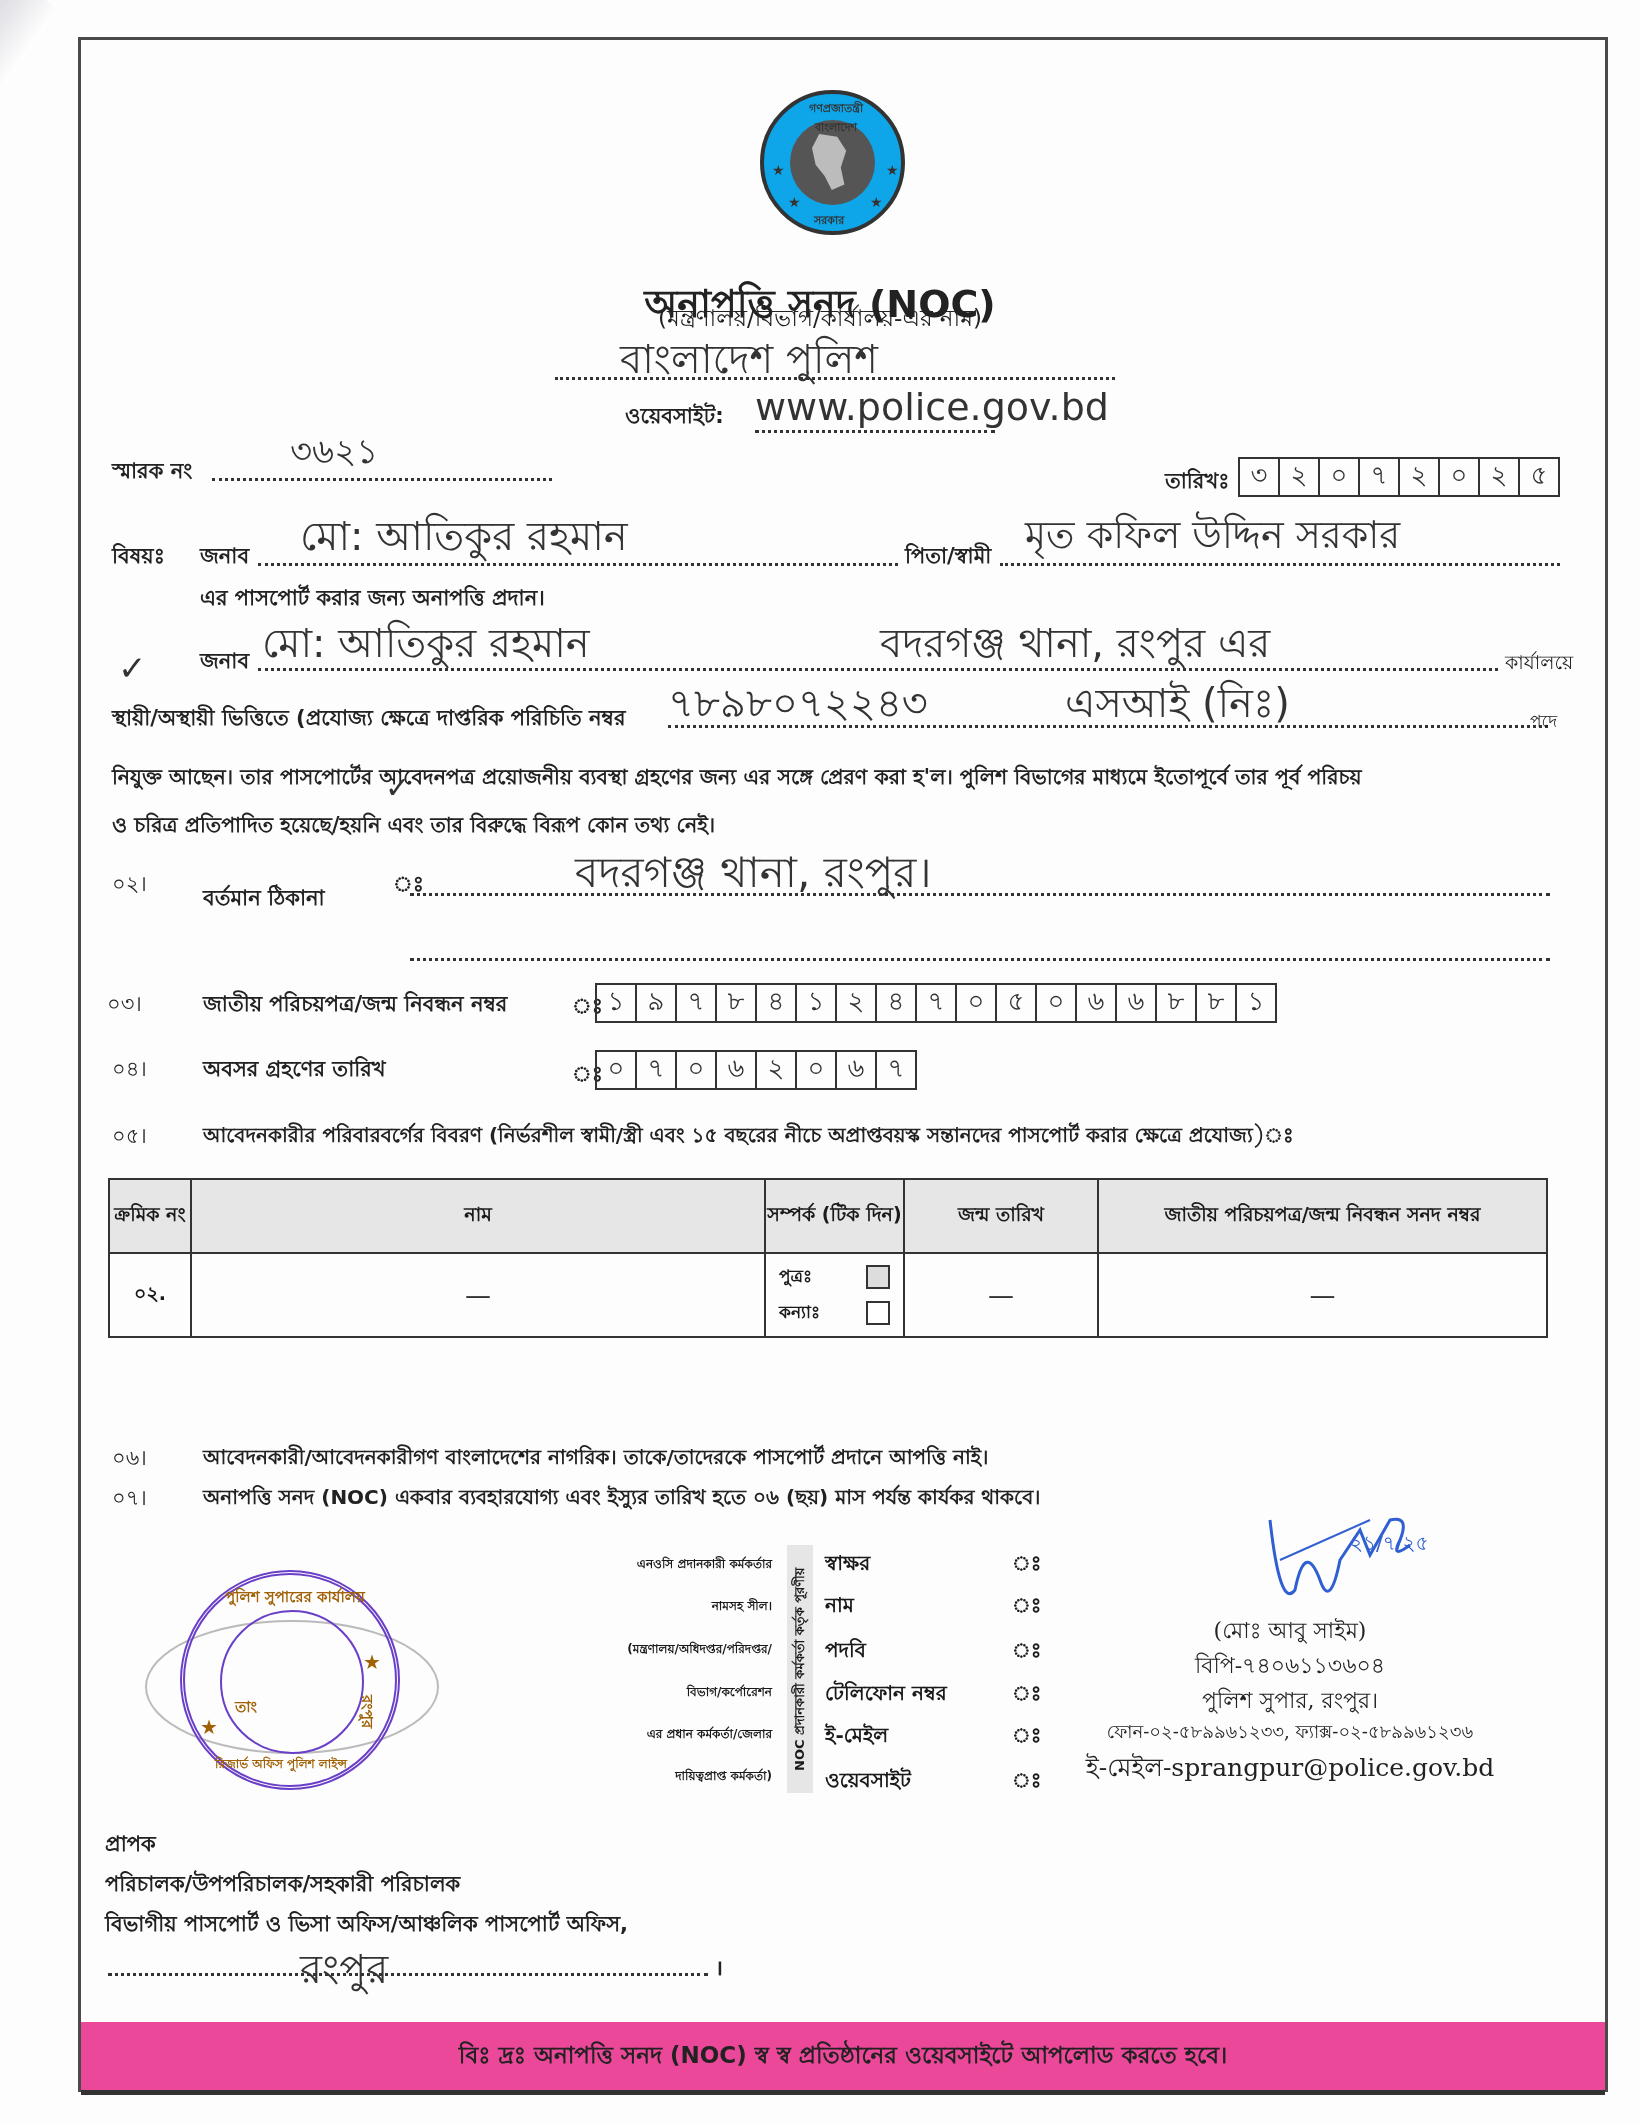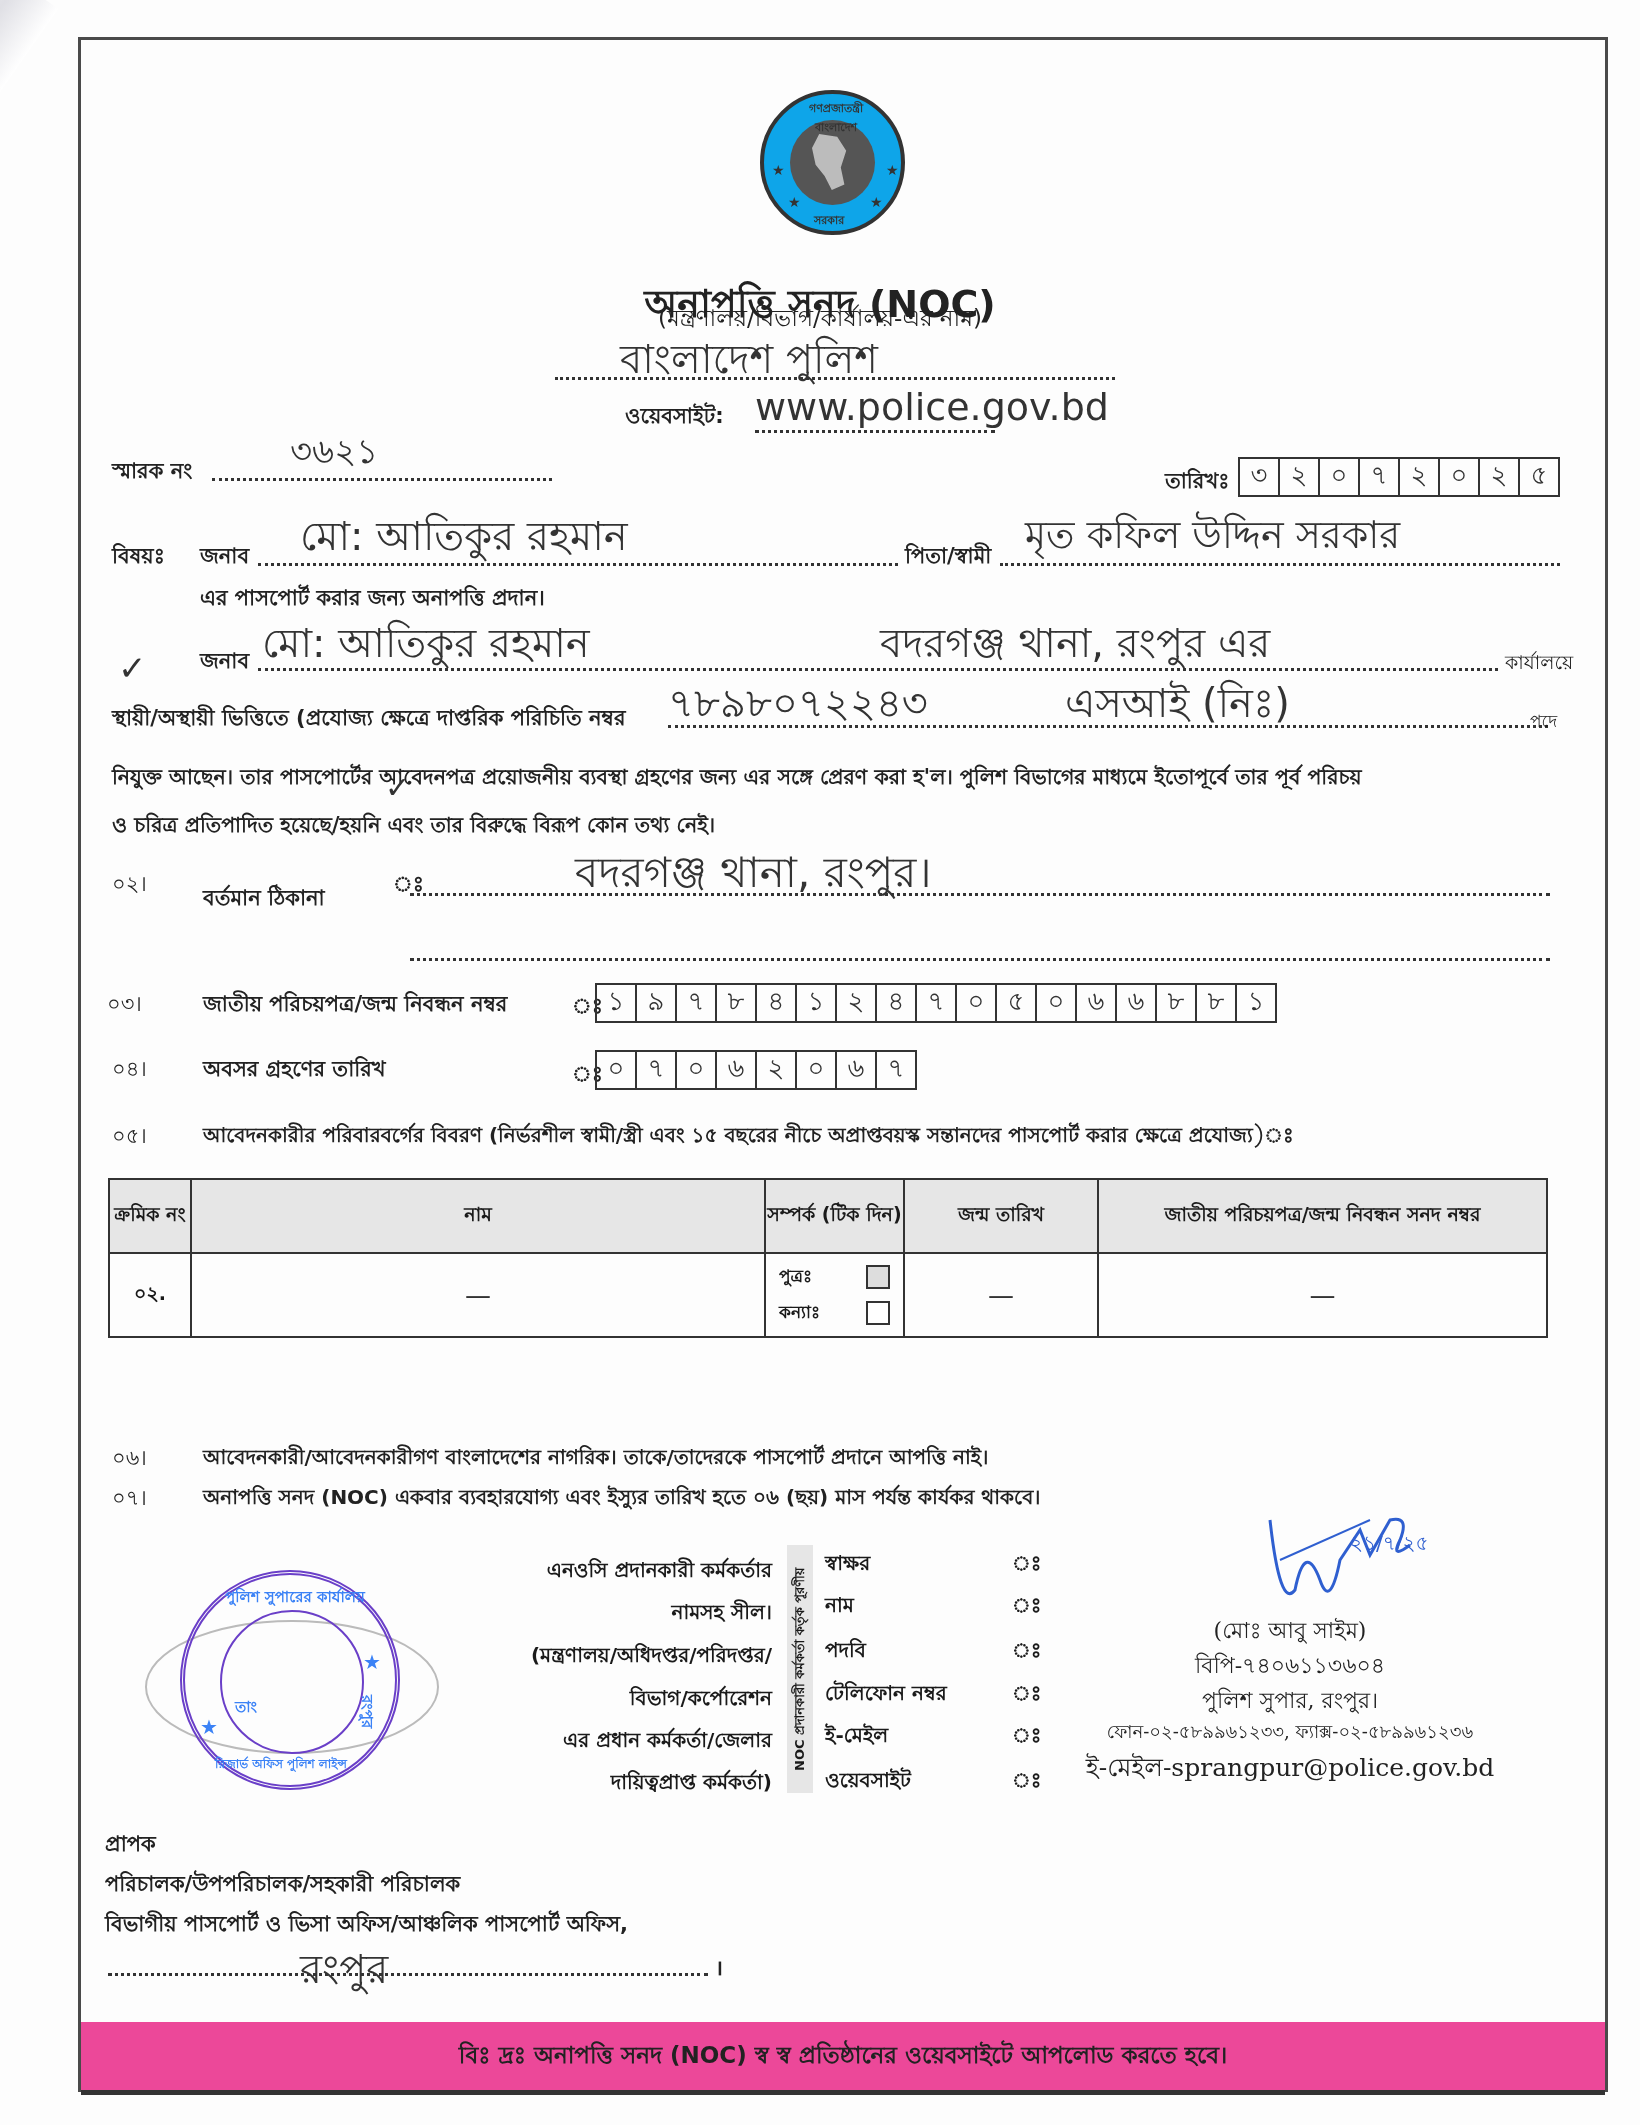--- a/index.html
+++ b/index.html
@@ -29,30 +29,30 @@
   .box-row .cell:last-child{border-right:none;}
   table.fam{position:absolute;left:108px;top:1178px;width:1440px;border-collapse:collapse;}
   table.fam th, table.fam td{border:2px solid #333;font-size:19px;}
   table.fam th{background:#e6e6e6;font-weight:bold;height:70px;}
   table.fam td{height:80px;}
   .rel{display:flex;flex-direction:column;gap:8px;padding-left:12px;font-weight:bold;font-size:17px;}
   .rel .opt{display:flex;align-items:center;justify-content:space-between;padding-right:12px;}
   .cb{display:inline-block;width:24px;height:24px;border:2px solid #333;background:#ddd;box-sizing:border-box;
       text-align:center;line-height:20px;font-size:20px;}
   .cb.white{background:#fff;}
-  .sig-label{position:absolute;text-align:right;font-weight:bold;font-size:20px;width:360px;}
+  .sig-label{position:absolute;text-align:right;font-weight:bold;font-size:12px;width:360px;}
   .sig-field{position:absolute;font-weight:bold;font-size:20px;}
   .colon{position:absolute;font-weight:bold;font-size:20px;}
   .vlabel{position:absolute;left:787px;top:1545px;width:26px;height:248px;background:#e6e6e6;
           writing-mode:vertical-rl;transform:rotate(180deg);font-size:13px;font-weight:bold;
           display:flex;align-items:center;justify-content:center;}
   .officer{position:absolute;left:1040px;width:500px;text-align:center;font-family:"DejaVu Serif",serif;
            font-size:22px;color:#222;}
   .stamp{position:absolute;left:180px;top:1570px;width:220px;height:220px;border-radius:50%;
-         border:5px double #6a3fc8;box-sizing:border-box;color:#3b82f6;}
+         border:5px double #6a3fc8;box-sizing:border-box;color:#a16207;}
   .stamp .ring{position:absolute;left:35px;top:35px;width:140px;height:140px;border-radius:50%;
          border:2px solid #6a3fc8;}
   .stamp .st{position:absolute;font-size:20px;}
   .stamp .stxt{position:absolute;font-size:15px;font-weight:bold;}
   .oval{position:absolute;left:145px;top:1620px;width:290px;height:130px;border-radius:50%;
         border:2px solid #bbb;}
   .footer{position:absolute;left:81px;top:2022px;width:1524px;height:68px;background:#ec4899;
           border-bottom:5px solid #333;display:flex;align-items:center;justify-content:center;}
   .sig-scrawl{position:absolute;left:1250px;top:1500px;width:180px;height:120px;}
   .tick{position:absolute;color:#333;font-size:34px;}

